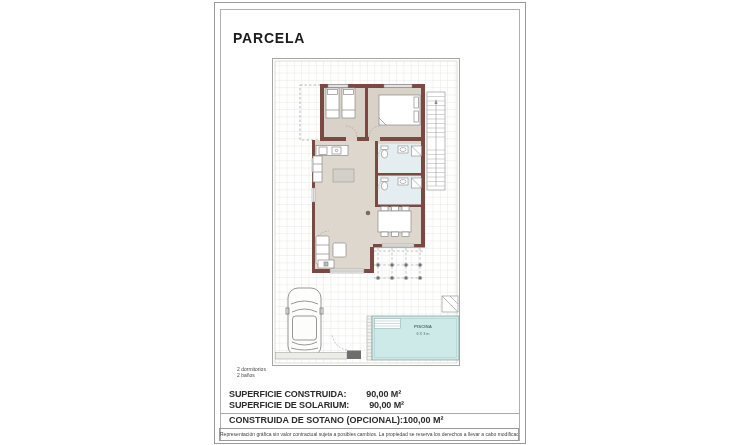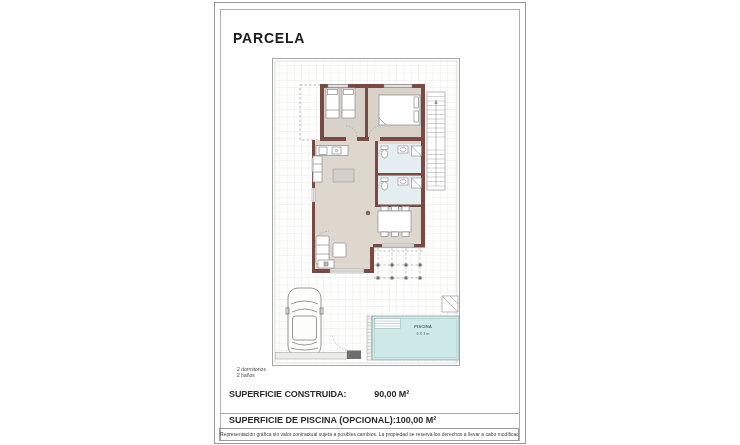--- a/index.html
+++ b/index.html
@@ -21,21 +21,21 @@
   }
   .plan-wrap{position:absolute;left:272px;top:58px;width:188px;height:308px;}
   .notes{
     position:absolute;left:237px;top:366px;font-size:5px;line-height:6px;color:#4a4a4a;
   }
   .summary{
     position:absolute;left:229px;top:389px;width:288px;
     font-size:9px;font-weight:700;color:#2b2b2b;letter-spacing:-0.1px;
   }
   .summary .row{height:11px;line-height:11px;white-space:nowrap;}
-  .summary .row .val{margin-left:28px;}
+  .summary .row .val{margin-left:20px;}
   .summary-divider{
     position:absolute;left:220px;top:413px;width:299px;height:0;
     border-top:1px solid #a8a8a8;
   }
   .row-sotano{position:absolute;left:229px;top:415px;font-size:9px;font-weight:700;color:#2b2b2b;white-space:nowrap;}
   .row-sotano .val{}
   .disclaimer{
     position:absolute;left:219px;top:428px;width:300px;height:13px;
     box-sizing:border-box;border:1px solid #9a9a9a;
     font-size:5px;line-height:11px;color:#3f3f3f;text-align:center;
@@ -249,21 +249,24 @@
 
 <div class="notes">
   <div>2 dormitorios</div>
   <div>2 baños</div>
 </div>
 
 <div class="summary">
   <div class="row">
     <span>SUPERFICIE CONSTRUIDA:</span><span class="val">90,00 M²</span>
   </div>
+  <div class="row">
+    <span>SUPERFICIE DE SOLARIUM:</span><span class="val">90,00 M²</span>
+  </div>
 </div>
 
 <div class="summary-divider"></div>
 
 <div class="row-sotano">
-  <span>SUPERFICIE DE PISCINA (OPCIONAL):</span><span class="val">100,00 M²</span>
+  <span>CONSTRUIDA DE SOTANO (OPCIONAL):</span><span class="val">100,00 M²</span>
 </div>
 
 <div class="disclaimer">Representación gráfica sin valor contractual sujeta a posibles cambios. La propiedad se reserva los derechos a llevar a cabo modificaciones por motivos técnicos y cumpliendo la normativa vigente.</div>
 
 </body></html>

